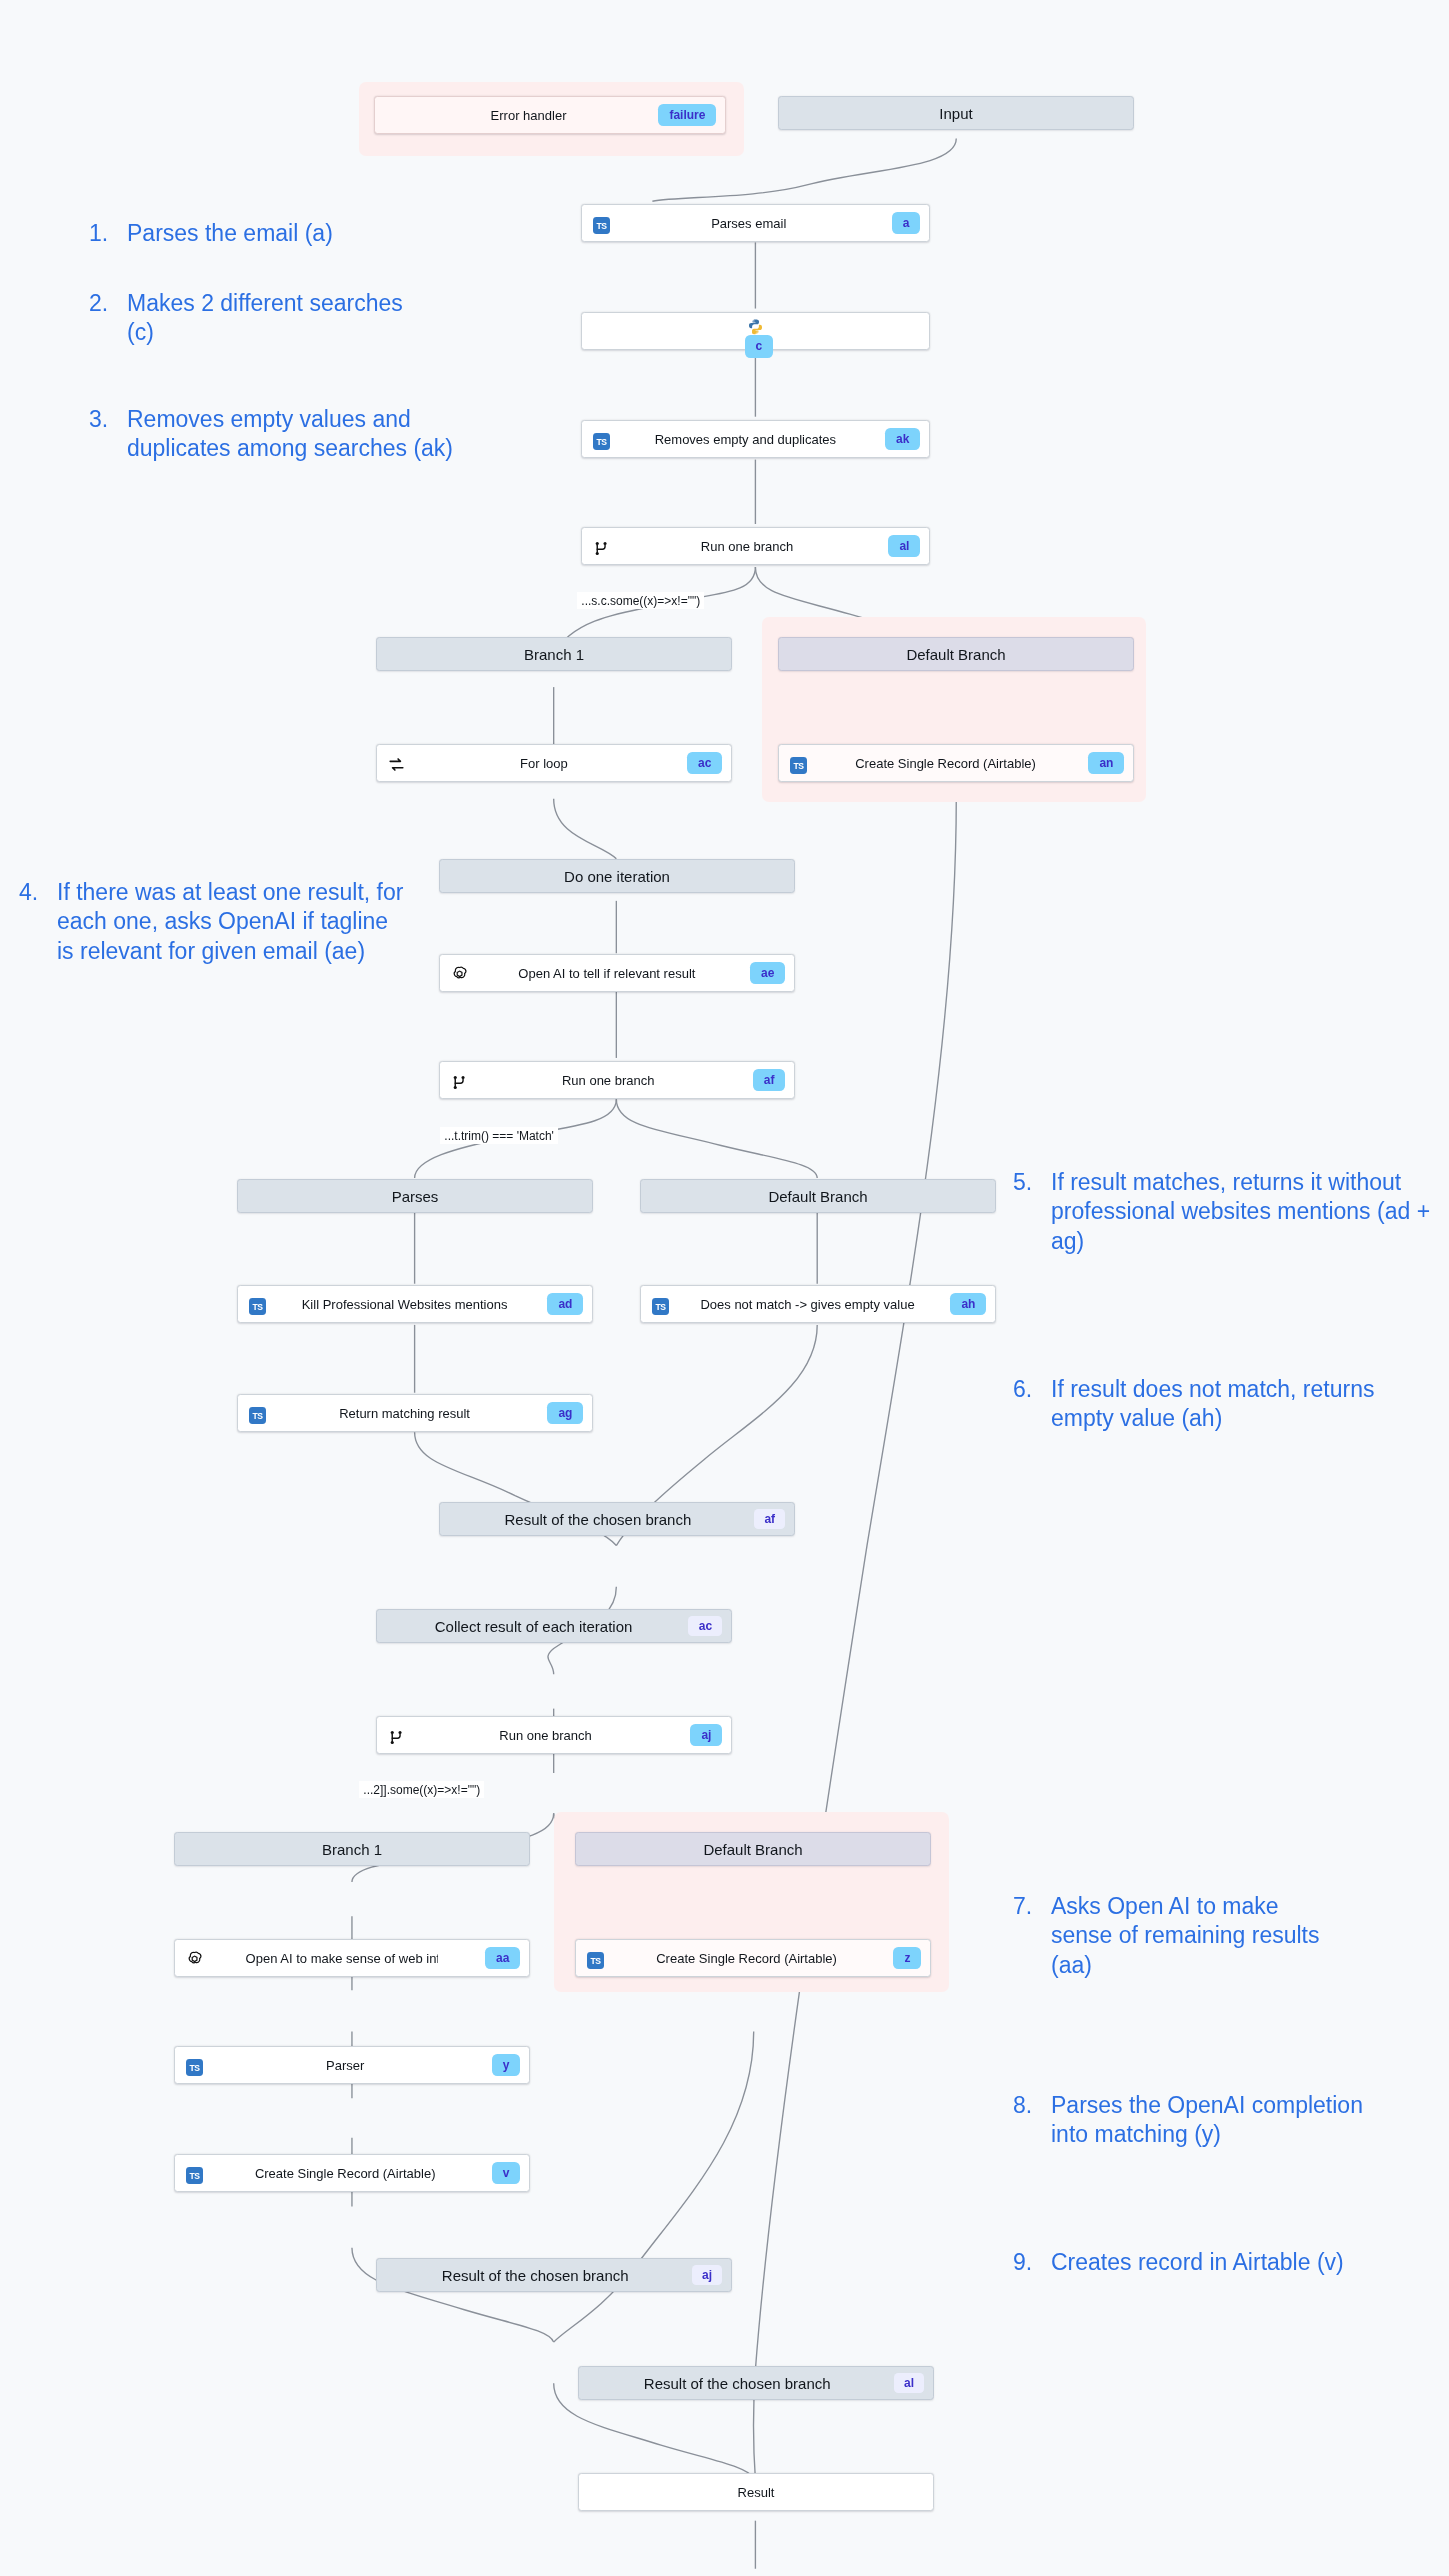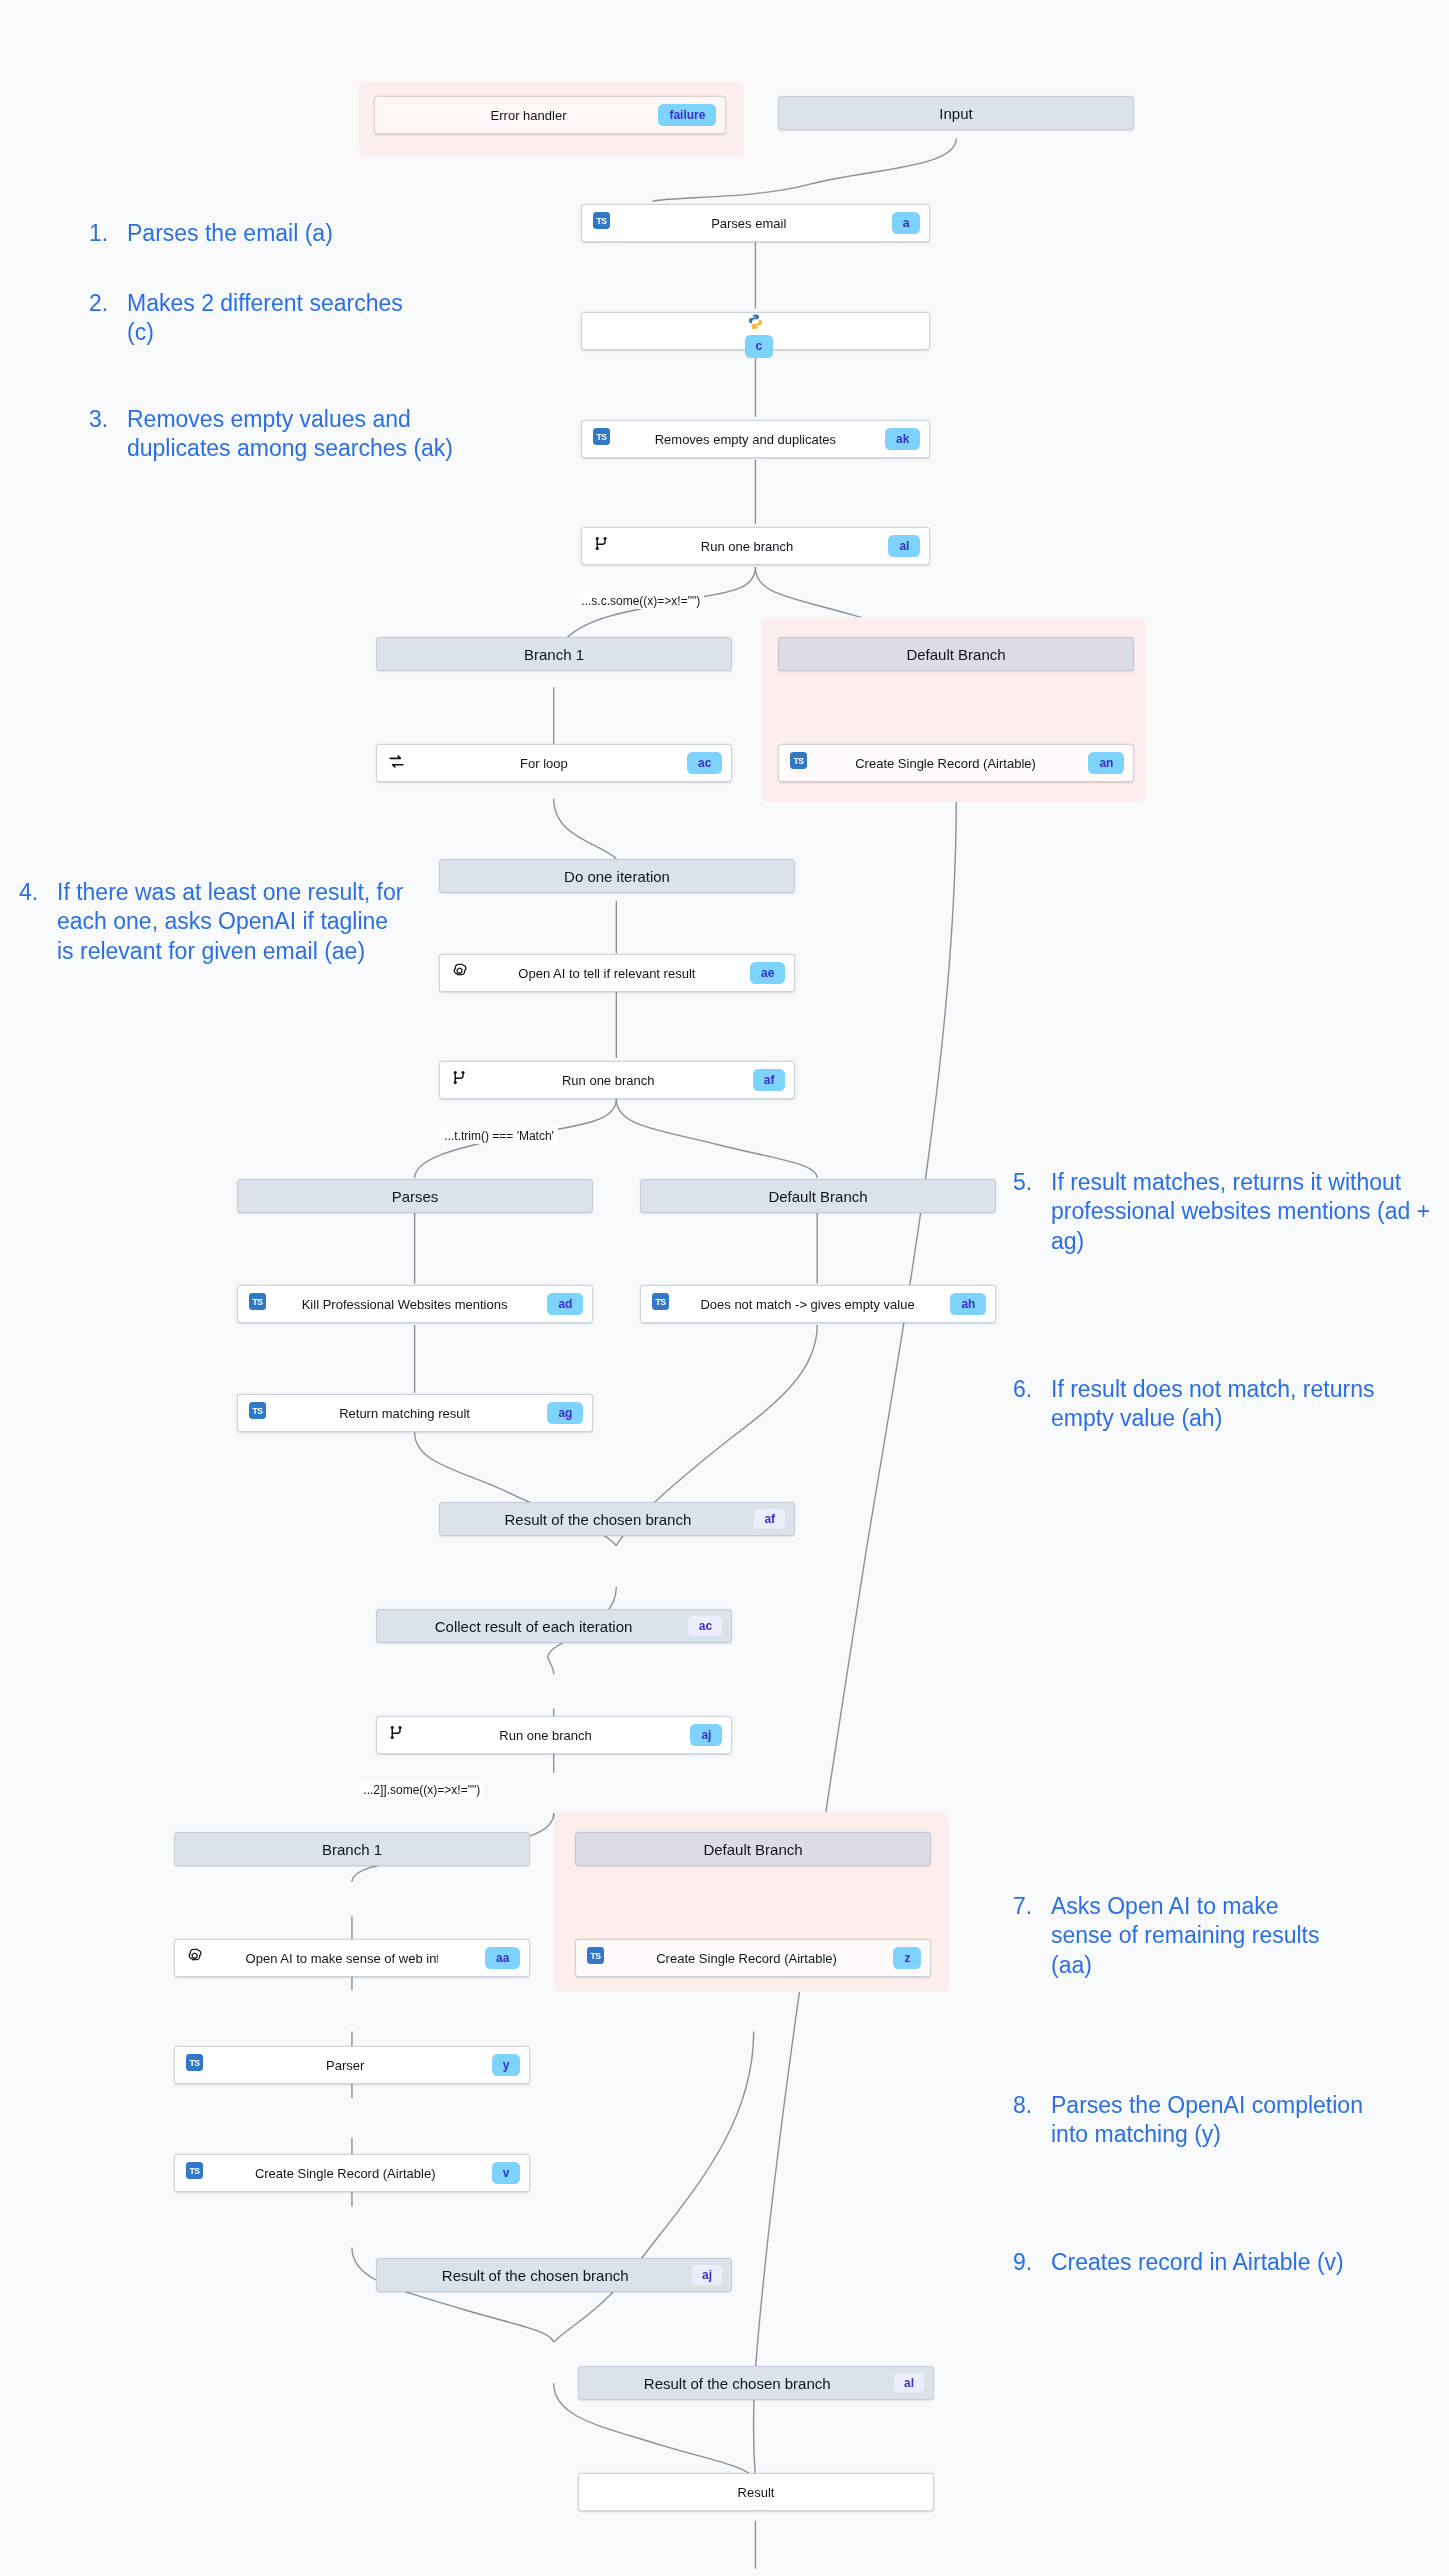--- a/index.html
+++ b/index.html
@@ -21,21 +21,21 @@
     height:38px;
     border:0.9px solid #cdd3d9;
     border-radius:3.4px;
     background:#ffffff;
     box-shadow:0 0.9px 1.7px rgba(16,24,40,.10), 0 0.9px 2.6px rgba(16,24,40,.06);
     padding:0 8.6px;
     z-index:3;
   }
   .node .ico{
     width:22px;height:22px;flex:0 0 22px;
-    display:flex;align-items:flex-start;justify-content:center;
+    display:flex;align-items:flex-end;justify-content:center;
   }
   .node .label{
     flex:1 1 auto;
     text-align:center;
     font-size:13px;
     color:#11161c;
     white-space:nowrap;
     overflow:hidden;
   }
   .node .tag{

